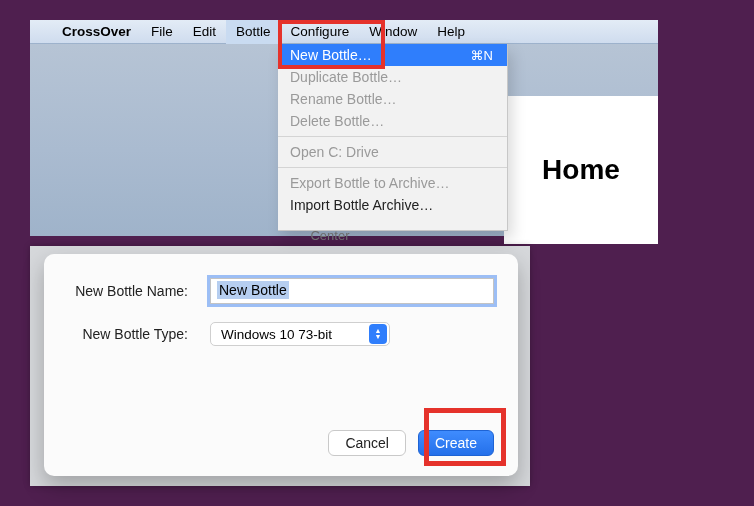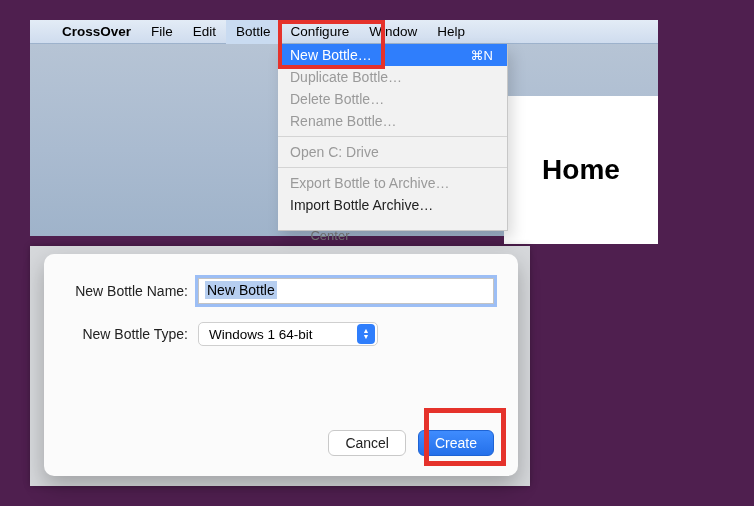--- a/index.html
+++ b/index.html
@@ -136,20 +136,21 @@
     height: 222px;
     background: #fbfbfb;
     border-radius: 10px;
     box-shadow: 0 10px 22px rgba(0,0,0,.25);
     padding: 24px 24px 18px 24px;
   }
   .row {
     display: flex;
     align-items: center;
     margin-bottom: 18px;
+    gap: 12px;
   }
   .row label {
     width: 130px;
     text-align: right;
     padding-right: 10px;
     font-size: 14px;
     color: #222;
     flex-shrink: 0;
   }
   .textfield {
@@ -251,24 +252,24 @@
 
   <div class="dropdown">
     <div class="dmi sel">
       <span>New Bottle…</span>
       <span class="shortcut">⌘N</span>
     </div>
     <div class="dmi dis">
       <span>Duplicate Bottle…</span>
     </div>
     <div class="dmi dis">
+      <span>Rename Bottle…</span>
+    </div>
+    <div class="dmi dis">
       <span>Delete Bottle…</span>
-    </div>
-    <div class="dmi dis">
-      <span>Rename Bottle…</span>
     </div>
     <hr>
     <div class="dmi dis">
       <span>Open C: Drive</span>
     </div>
     <hr>
     <div class="dmi dis">
       <span>Export Bottle to Archive…</span>
     </div>
     <div class="dmi">
@@ -291,21 +292,21 @@
   <div class="row">
     <label>New Bottle Name:</label>
     <div class="textfield">
       <span class="seltext">New Bottle</span>
     </div>
   </div>
 
   <div class="row">
     <label>New Bottle Type:</label>
     <div class="select-wrap">
-      <span class="sel-val">Windows 1 64-bit</span>
+      <span class="sel-val">Windows 10 73-bit</span>
       <span class="chev">
         <span>▲</span>
           <span>▼</span>
       </span>
     </div>
   </div>
 
   <div class="btn-row">
     <div class="btn secondary">
       <span>Cancel</span>

